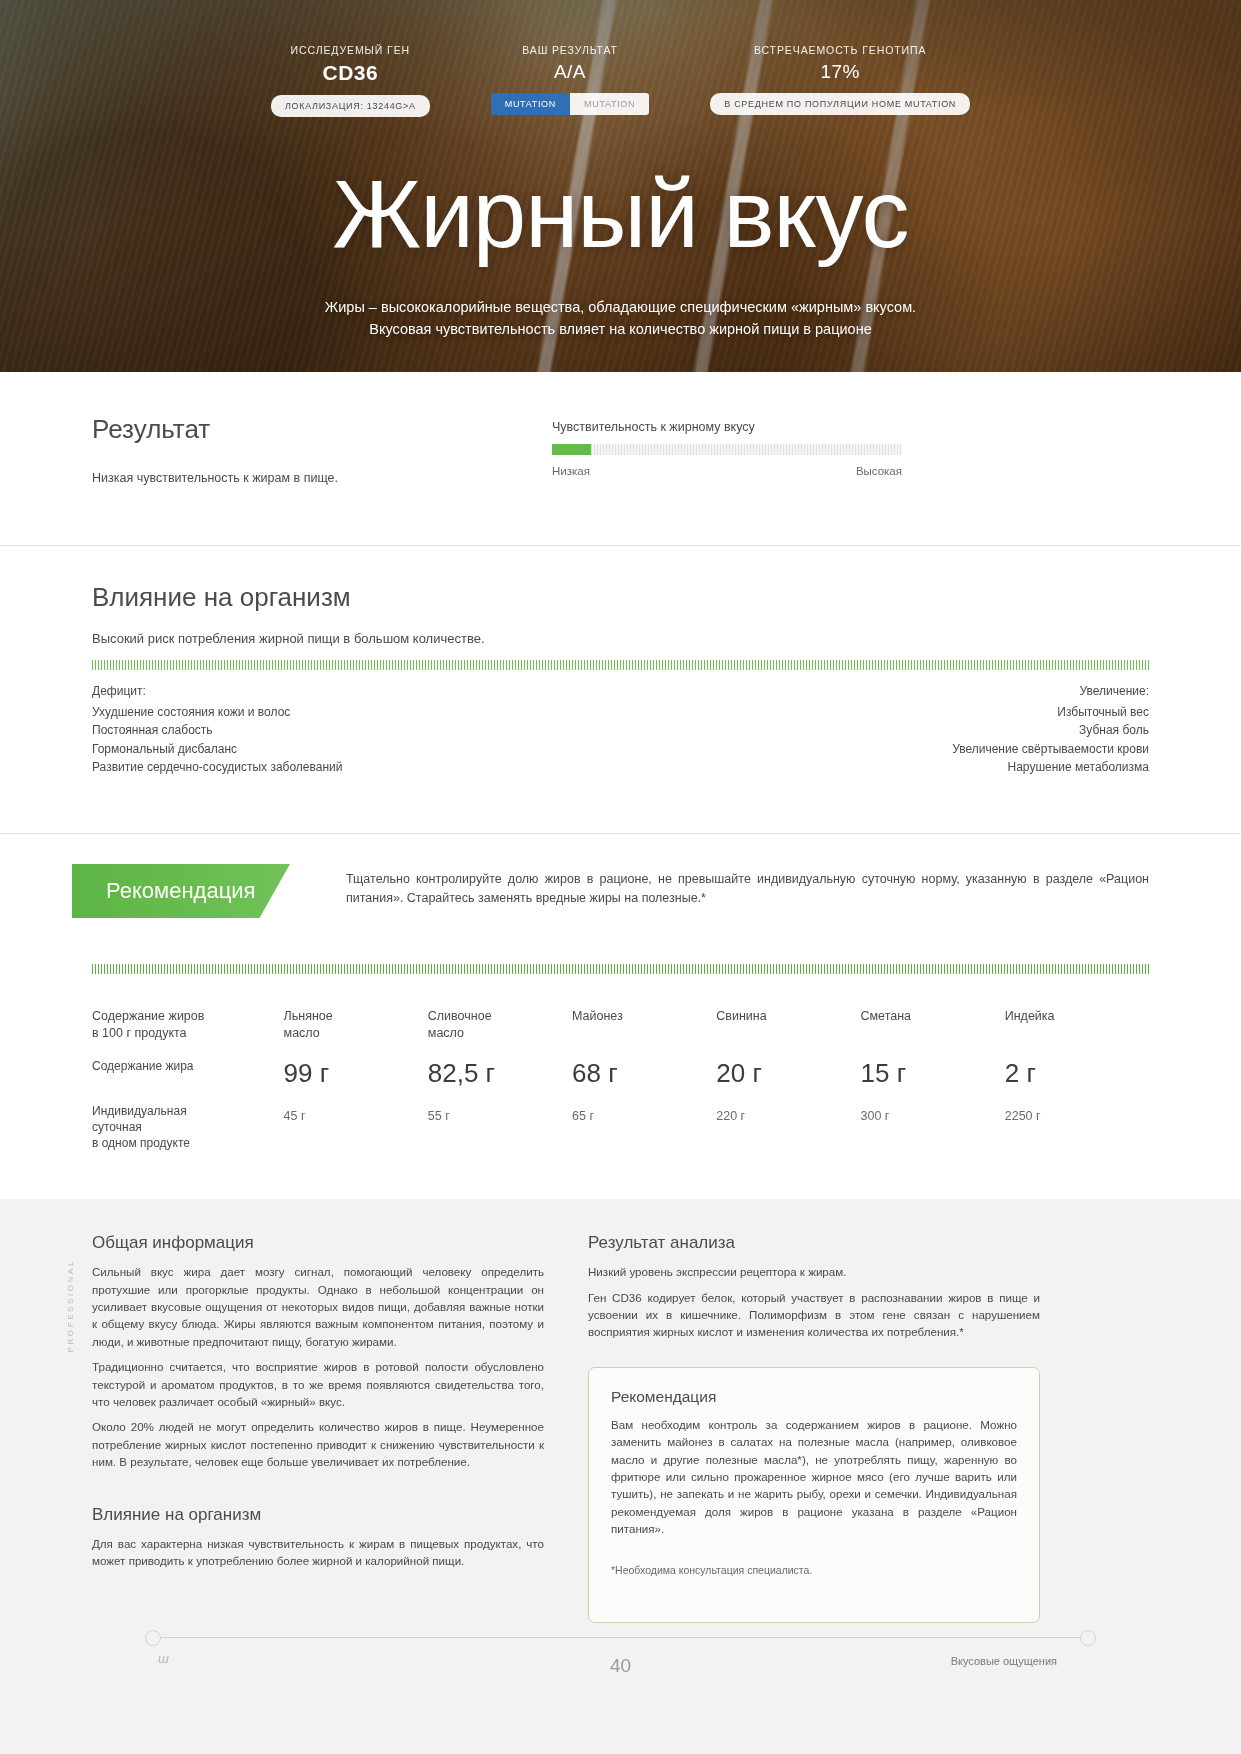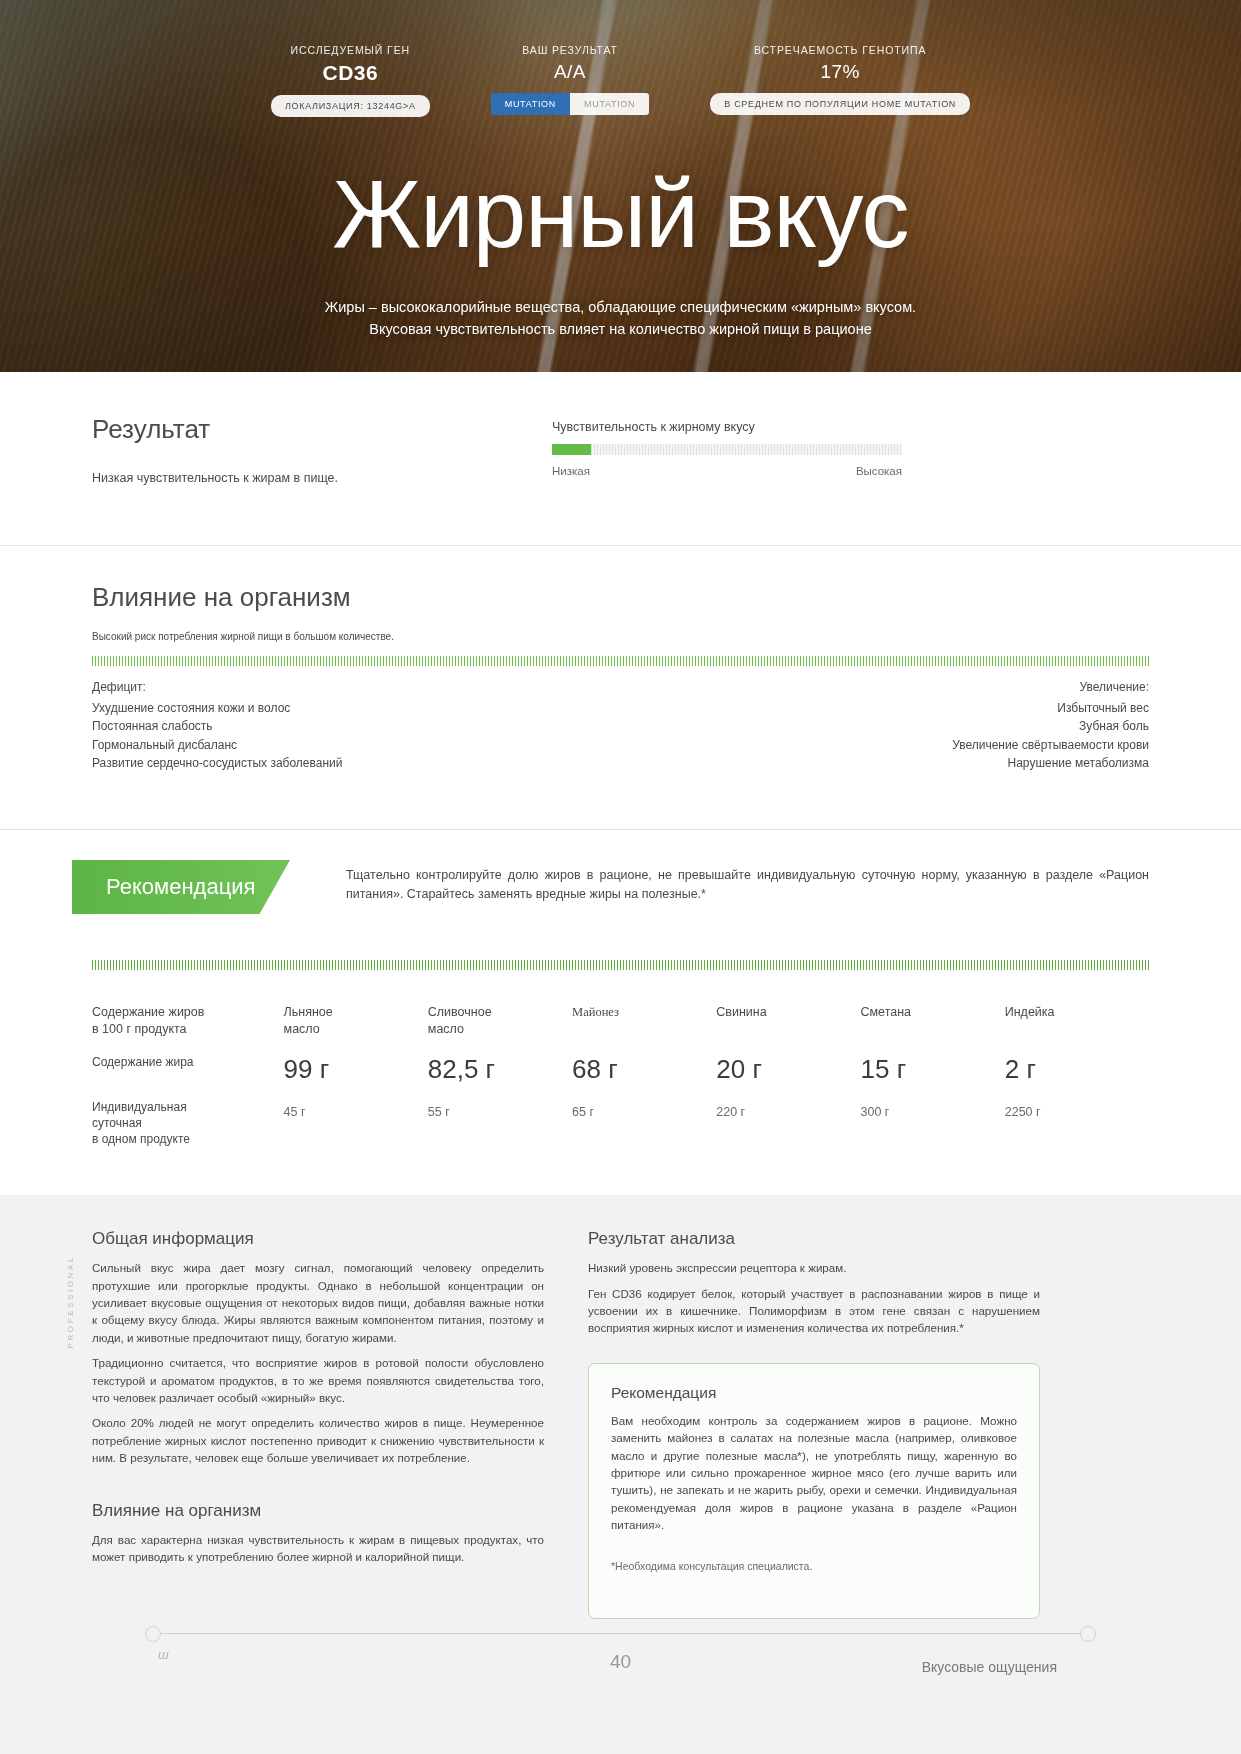--- a/index.html
+++ b/index.html
@@ -112,21 +112,21 @@
   .scale-title{font-size:12.5px;color:#4a4a4a;margin-bottom:10px;}
   .scale-bar{
     position:relative;height:11px;width:350px;
     background:repeating-linear-gradient(90deg,#dfe3df 0 1px,#f4f6f4 1px 3px);
   }
   .scale-fill{position:absolute;left:0;top:0;height:11px;width:38px;background:#63bb48;}
   .scale-labels{display:flex;justify-content:space-between;width:350px;margin-top:10px;font-size:11.5px;color:#6a6a6a;}
 
   .impact-sec{padding-top:36px;padding-bottom:56px;}
   .h-impact{font-size:26px;font-weight:normal;color:#4c4c4c;margin:0 0 18px 0;}
-  .impact-lead{font-size:10px;color:#4a4a4a;margin-bottom:14px;}
+  .impact-lead{font-size:13px;color:#4a4a4a;margin-bottom:14px;}
   .hatch-bar{
     height:10px;
     background:repeating-linear-gradient(90deg,#6fbf4b 0 1px,#ffffff 1px 3px);
     margin-bottom:12px;
   }
   .hatch-bar.dark{background:repeating-linear-gradient(90deg,#5fae3e 0 1px,#ffffff 1px 3px);}
   .two-col{display:flex;justify-content:space-between;}
   .col-left{font-size:12px;line-height:1.55;color:#4a4a4a;}
   .col-right{font-size:12px;line-height:1.55;color:#4a4a4a;text-align:right;}
   .col-head{margin-bottom:2px;}
@@ -213,21 +213,21 @@
   }
   .footer-line{
     position:absolute;left:60px;right:60px;top:14px;height:1px;background:#d2d2d2;
   }
   .footer-line:before,.footer-line:after{
     content:"";position:absolute;top:-7px;width:14px;height:14px;border:1px solid #d2d2d2;border-radius:50%;background:#f2f2f2;
   }
   .footer-line:before{left:-7px;}
   .footer-line:after{right:-7px;}
   .page-num{font-size:19px;color:#9a9a9a;margin-top:16px;}
-  .footer-right{position:absolute;right:92px;top:40px;font-size:14px;color:#7a7a7a;}
+  .footer-right{position:absolute;right:92px;top:32px;font-size:11px;color:#7a7a7a;}
   .footer-mark{position:absolute;left:66px;top:28px;font-size:13px;color:#b5b5b5;font-style:italic;}
 </style>
 </head>
 <body>
 
 <div class="page">
 
   <div class="hero">
     <div class="hero-photo"></div>
     <div class="hero-skewers"></div>
@@ -314,21 +314,21 @@
 
     <table class="fat-table">
       <tbody>
           <tr>
         <th class="rowlabel" style="white-space:pre-line;">Содержание жиров
 в 100 г продукта</th>
         <th class="col-w" style="white-space:pre-line;">Льняное
 масло</th>
         <th class="col-w" style="white-space:pre-line;">Сливочное
 масло</th>
-        <th class="col-w" style="white-space:pre-line;font-family:Liberation Serif, serif;">Майонез</th>
+        <th class="col-w" style="white-space:pre-line;">Майонез</th>
         <th class="col-w" style="white-space:pre-line;">Свинина</th>
         <th class="col-w" style="white-space:pre-line;">Сметана</th>
         <th class="col-w" style="white-space:pre-line;">Индейка</th>
       </tr>
       <tr>
         <td class="rowlabel">Содержание жира</td>
         <td class="bigval">99 г</td>
         <td class="bigval">82,5 г</td>
         <td class="bigval">68 г</td>
         <td class="bigval">20 г</td>

